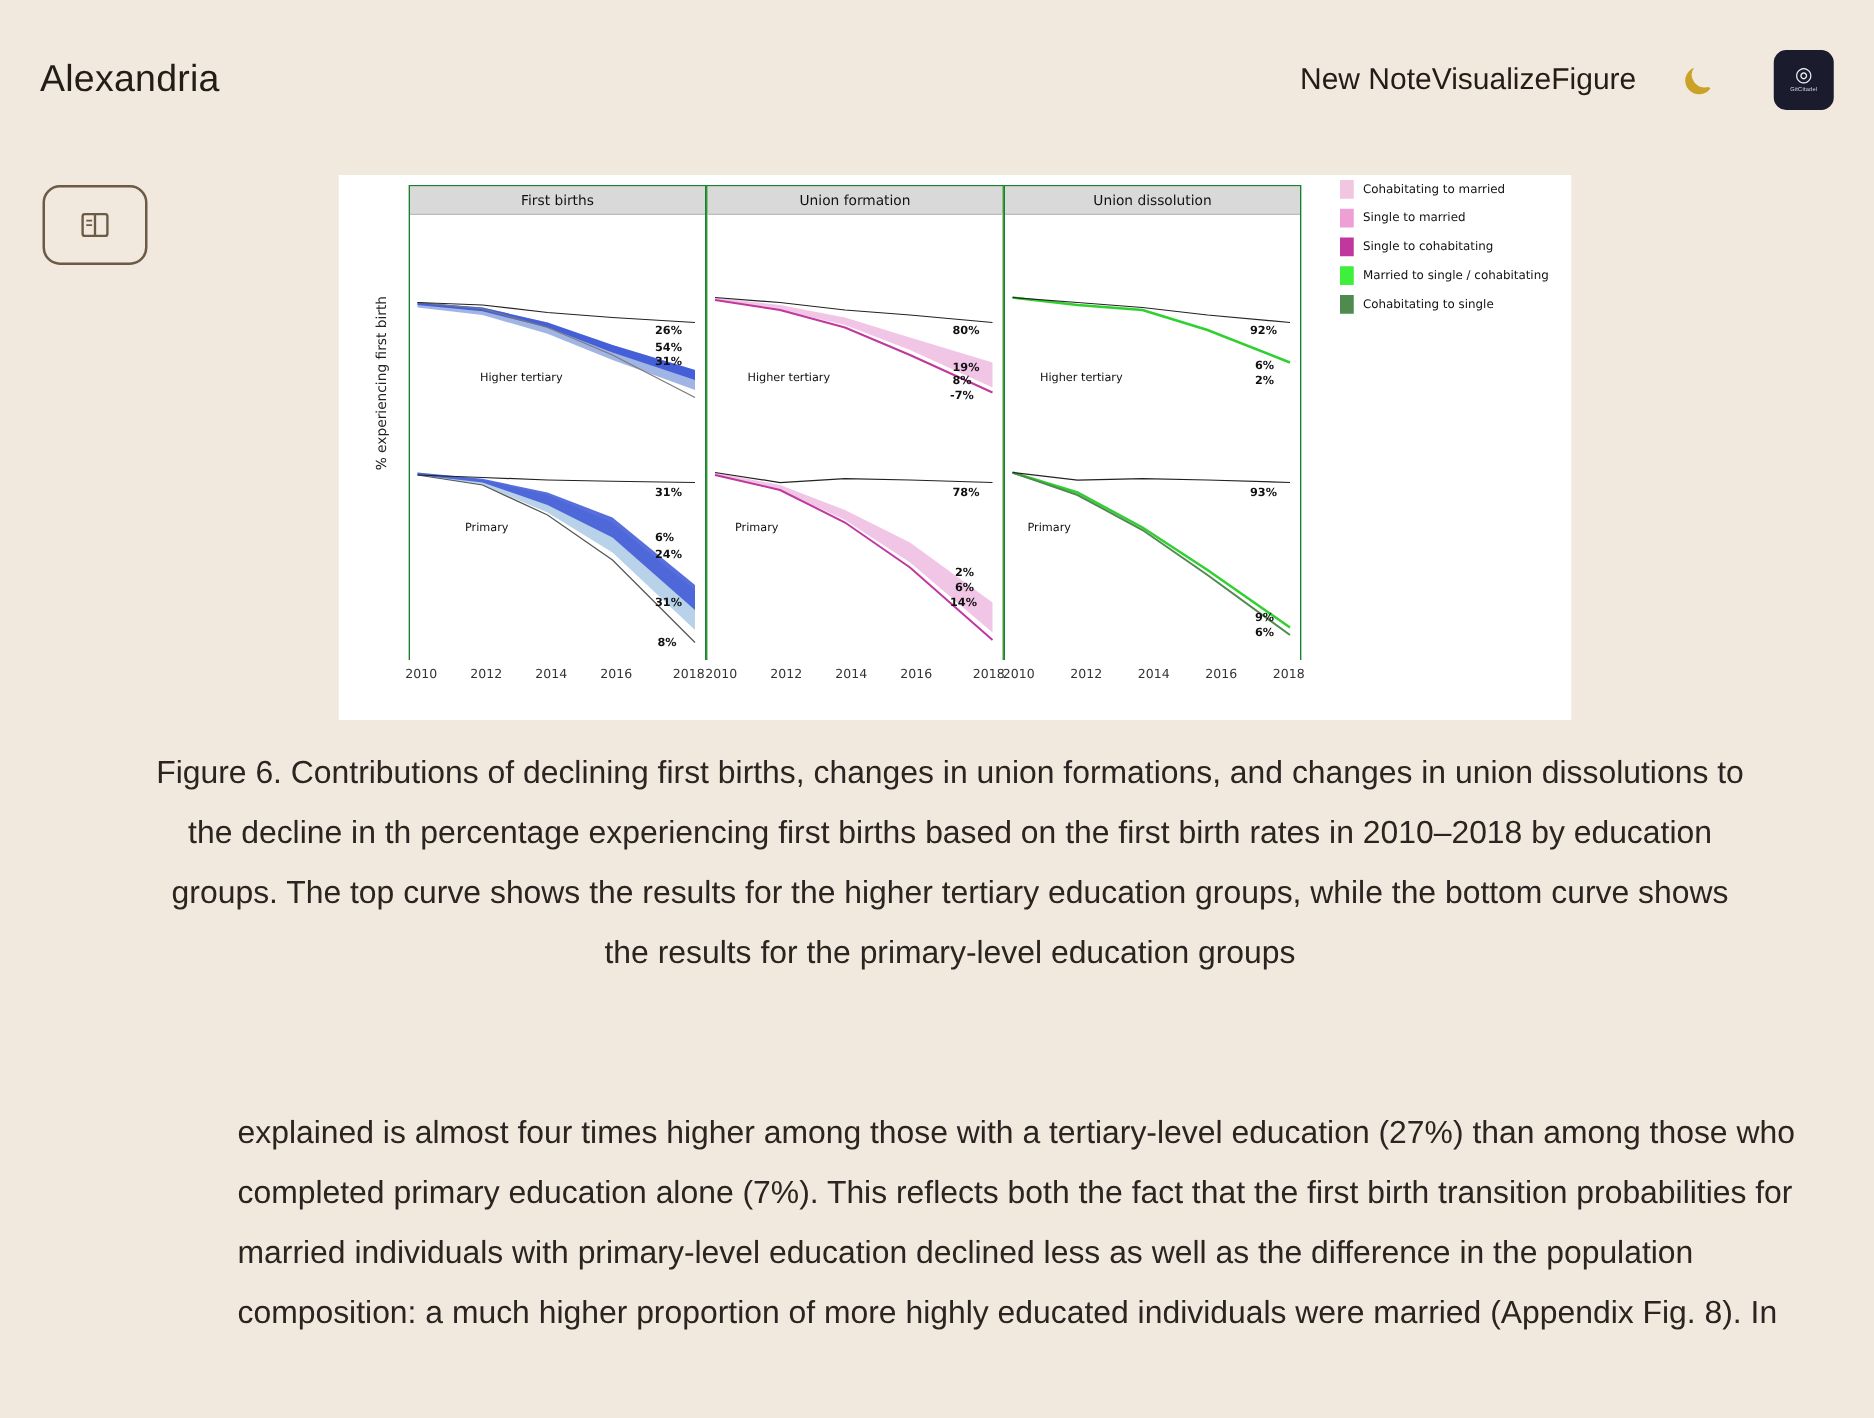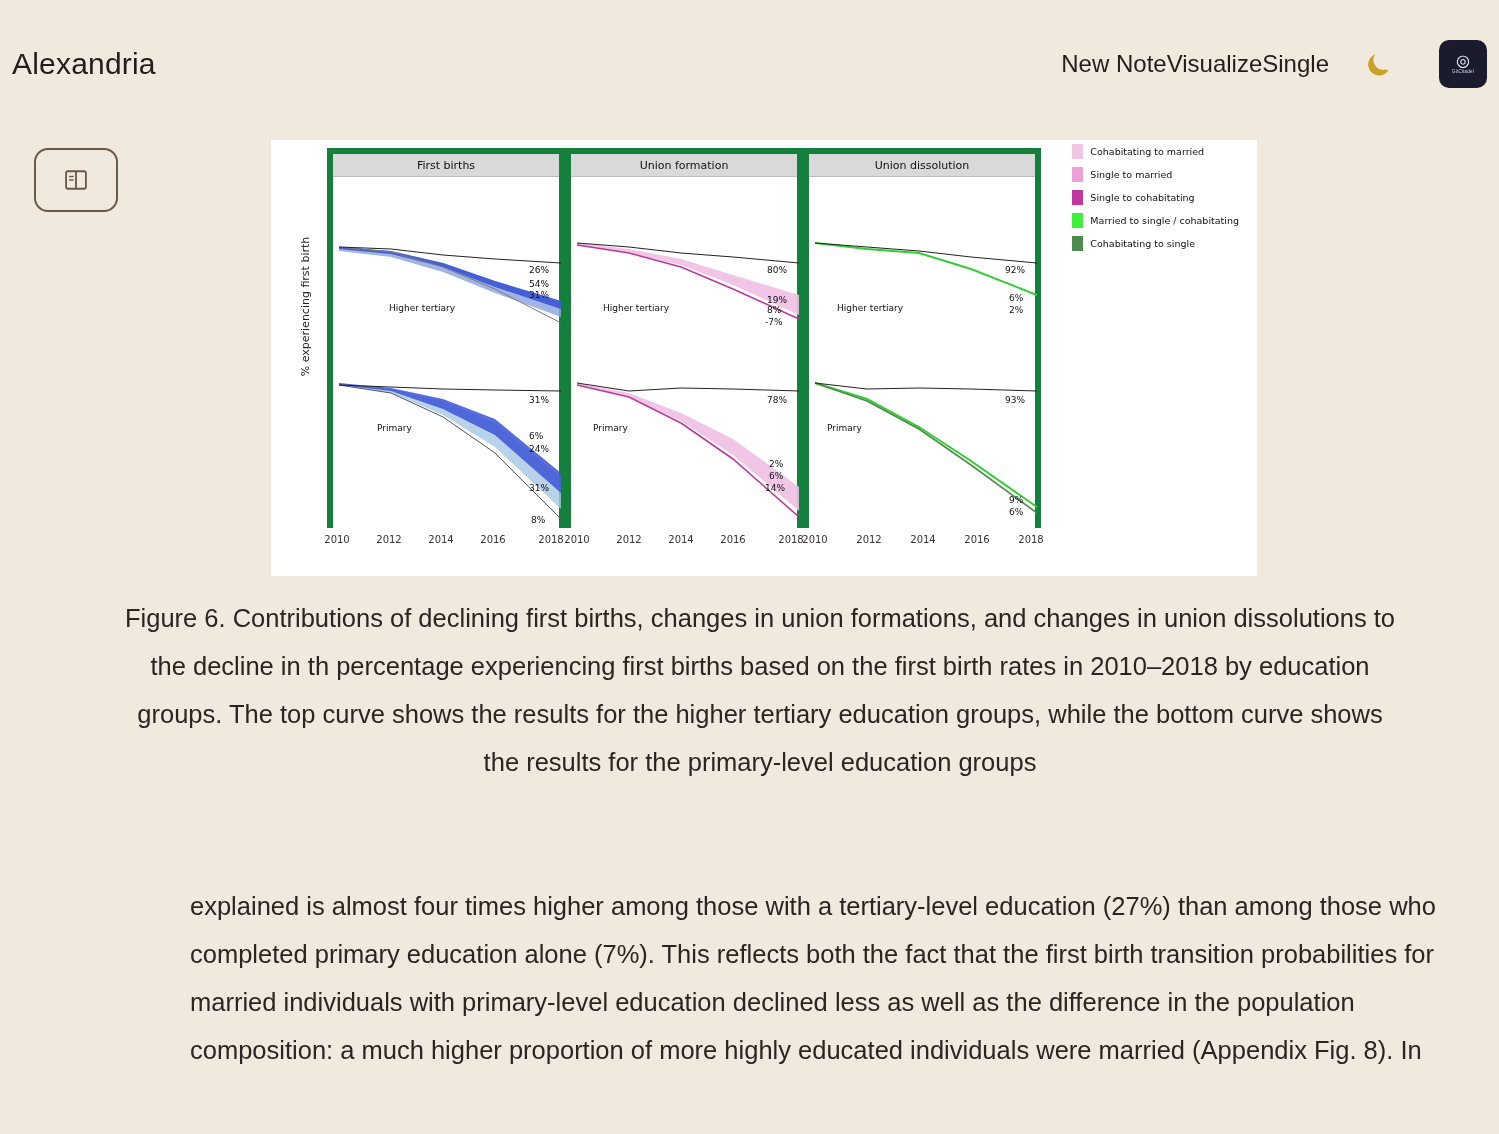--- a/index.html
+++ b/index.html
@@ -18,21 +18,21 @@
     position: relative;
     width: 1499px;
     height: 1134px;
   }
 
   
   .topbar {
     display: flex;
     align-items: center;
     height: 128px;
-    padding: 0 12px;
+    padding: 0 32px;
     box-sizing: border-box;
   }
   .brand {
     font-size: 30px;
     font-weight: 400;
     letter-spacing: .2px;
     color: #241c17;
   }
   .nav {
     margin-left: auto;
@@ -130,21 +130,21 @@
     bottom: 10px;
     text-align: center;
     font-size: 12px;
     color: #222;
   }
 
   .panel {
     position: absolute;
     top: 8px;
     height: 380px;
-    border: 6px solid #15803d;
+    border: 1px solid #15803d;
     background: #84cc16;
     box-sizing: border-box;
   }
   .panel-title {
     height: 22px;
     background: #d9d9d9;
     border-bottom: 1px solid #bdbdbd;
     font-size: 11px;
     color: #111;
     display: flex;
@@ -178,20 +178,21 @@
   }
   .xtick {
     position: absolute;
     transform: translateX(-50%);
   }
   .ann {
     position: absolute;
     font-size: 9px;
     color: #111;
     white-space: nowrap;
+    font-weight: bold;
   }
   .grp-label {
     position: absolute;
     font-size: 9px;
     color: #111;
   }
 
   
   .legend {
     position: absolute;
@@ -237,21 +238,21 @@
 </head>
 <body>
 
 <div class="app">
 
   <div class="topbar">
     <div class="brand">Alexandria</div>
     <div class="nav">
       <a class="nav-link">New Note</a>
       <a class="nav-link">Visualize</a>
-      <a class="nav-link">Single</a>
+      <a class="nav-link">Figure</a>
       <div class="moon-btn">
         <svg width="32" height="32" viewBox="0 0 32 32" aria-hidden="true">
           <path d="M23 21.5A10 10 0 0 1 12.2 6.2a11 11 0 1 0 13.3 16.1 10 10 0 0 1-2.5-.8z" fill="#c9a227"></path>
         </svg>
       </div>
       <div class="avatar">
         <span class="glyph">◎</span>
         <span class="tag">GitCitadel</span>
       </div>
     </div>

